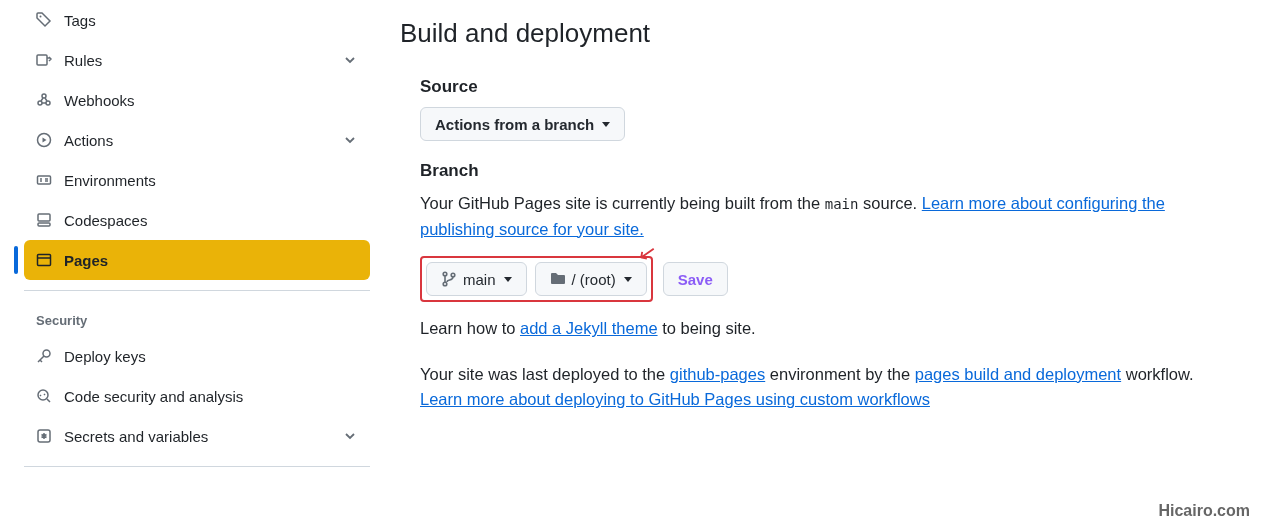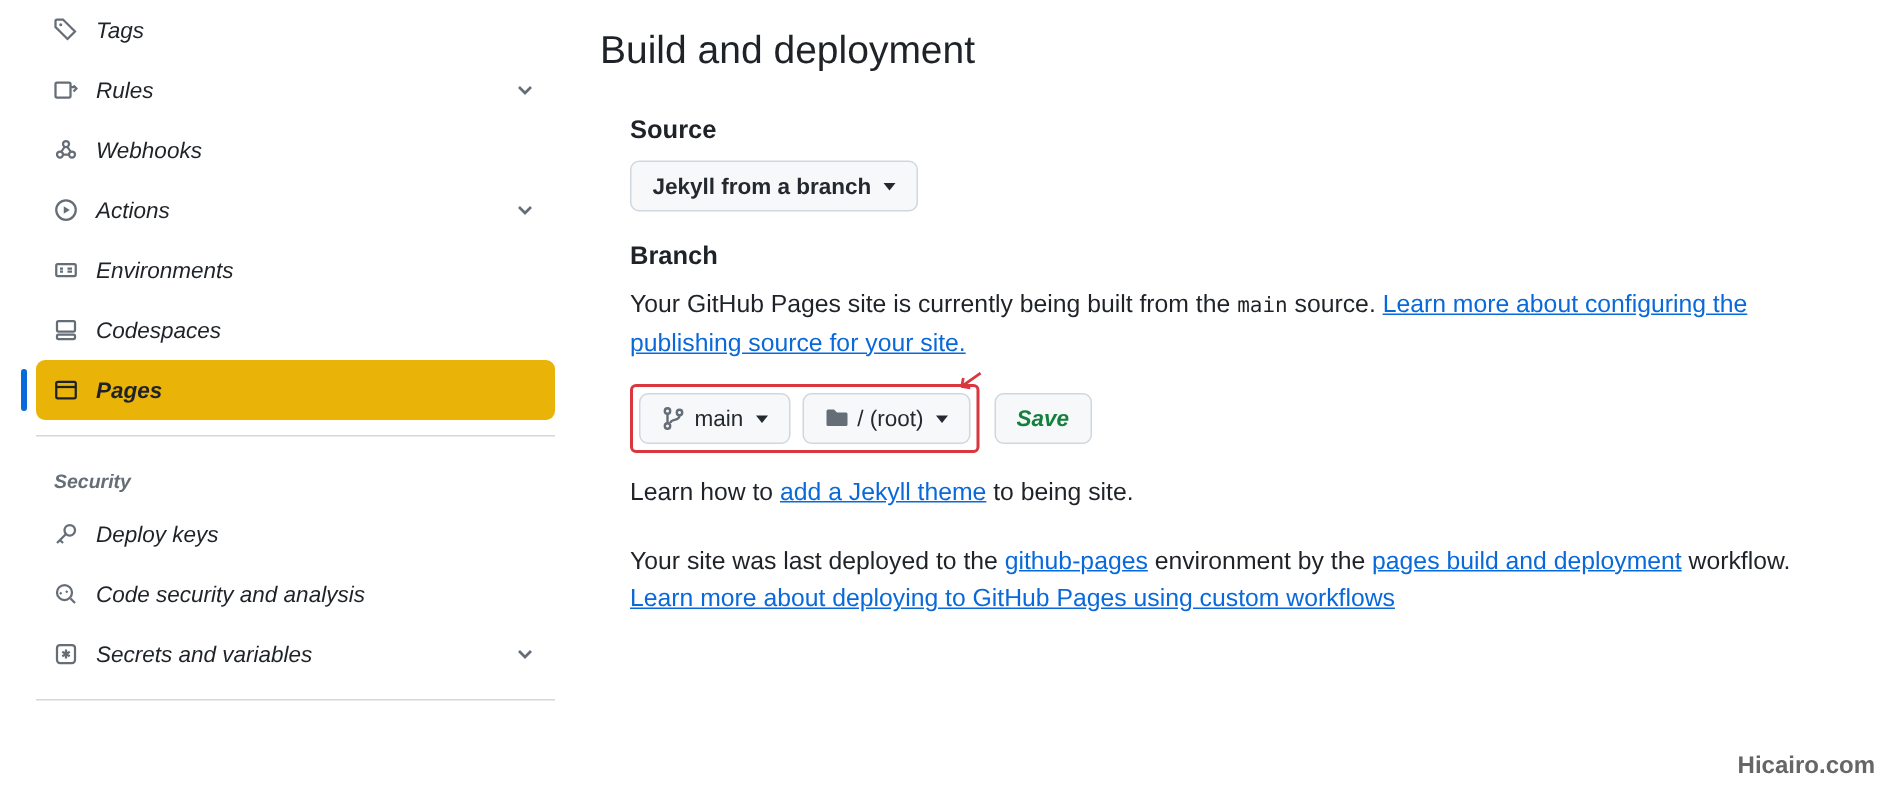--- a/index.html
+++ b/index.html
@@ -10,21 +10,20 @@
     background: #fff;
     width: 1264px;
     height: 526px;
     overflow: hidden;
     position: relative;
   }
   .layout { display: flex; }
   .sidebar {
     width: 370px;
     padding: 0 0 0 24px;
-    font-style: italic;
   }
   .nav-item {
     display: flex;
     align-items: center;
     height: 40px;
     padding: 0 12px;
     border-radius: 6px;
     cursor: pointer;
     color: #1f2328;
     position: relative;
@@ -94,21 +93,21 @@
     height: 34px;
   }
   .btn.plain { font-weight: 500; }
   .btn .caret {
     width: 0; height: 0;
     border-left: 4px solid transparent;
     border-right: 4px solid transparent;
     border-top: 5px solid #24292f;
     margin-left: 2px;
   }
-  .btn.disabled { color: #15803d; cursor: default; font-style: italic; }
+  .btn.disabled { color: #8b5cf6; cursor: default; }
   .section { margin-bottom: 20px; margin-left: 20px; }
   .body-text {
     font-size: 16.5px;
     line-height: 1.55;
     color: #1f2328;
   }
   a.link { color: #0969da; text-decoration: underline; cursor: pointer; }
   code.mono {
     font-family: ui-monospace, SFMono-Regular, Menlo, monospace;
     font-size: 14px;
@@ -251,21 +250,21 @@
 
     <div class="divider"></div>
   </div>
 
   <div class="main">
     <h2 class="page-title">Build and deployment</h2>
 
     <div class="section">
       <div class="sub-title">Source</div>
       <button class="btn">
-        <span>Jekyll from a branch</span>
+        <span>Actions from a branch</span>
         <span class="caret"></span>
       </button>
     </div>
 
     <div class="section">
       <div class="sub-title">Branch</div>
       <p class="body-text">
         <span>Your GitHub Pages site is currently being built from the </span><code class="mono">main</code><span> source. </span><a class="link">Learn more about configuring the publishing source for your site.</a>
       </p>
 

